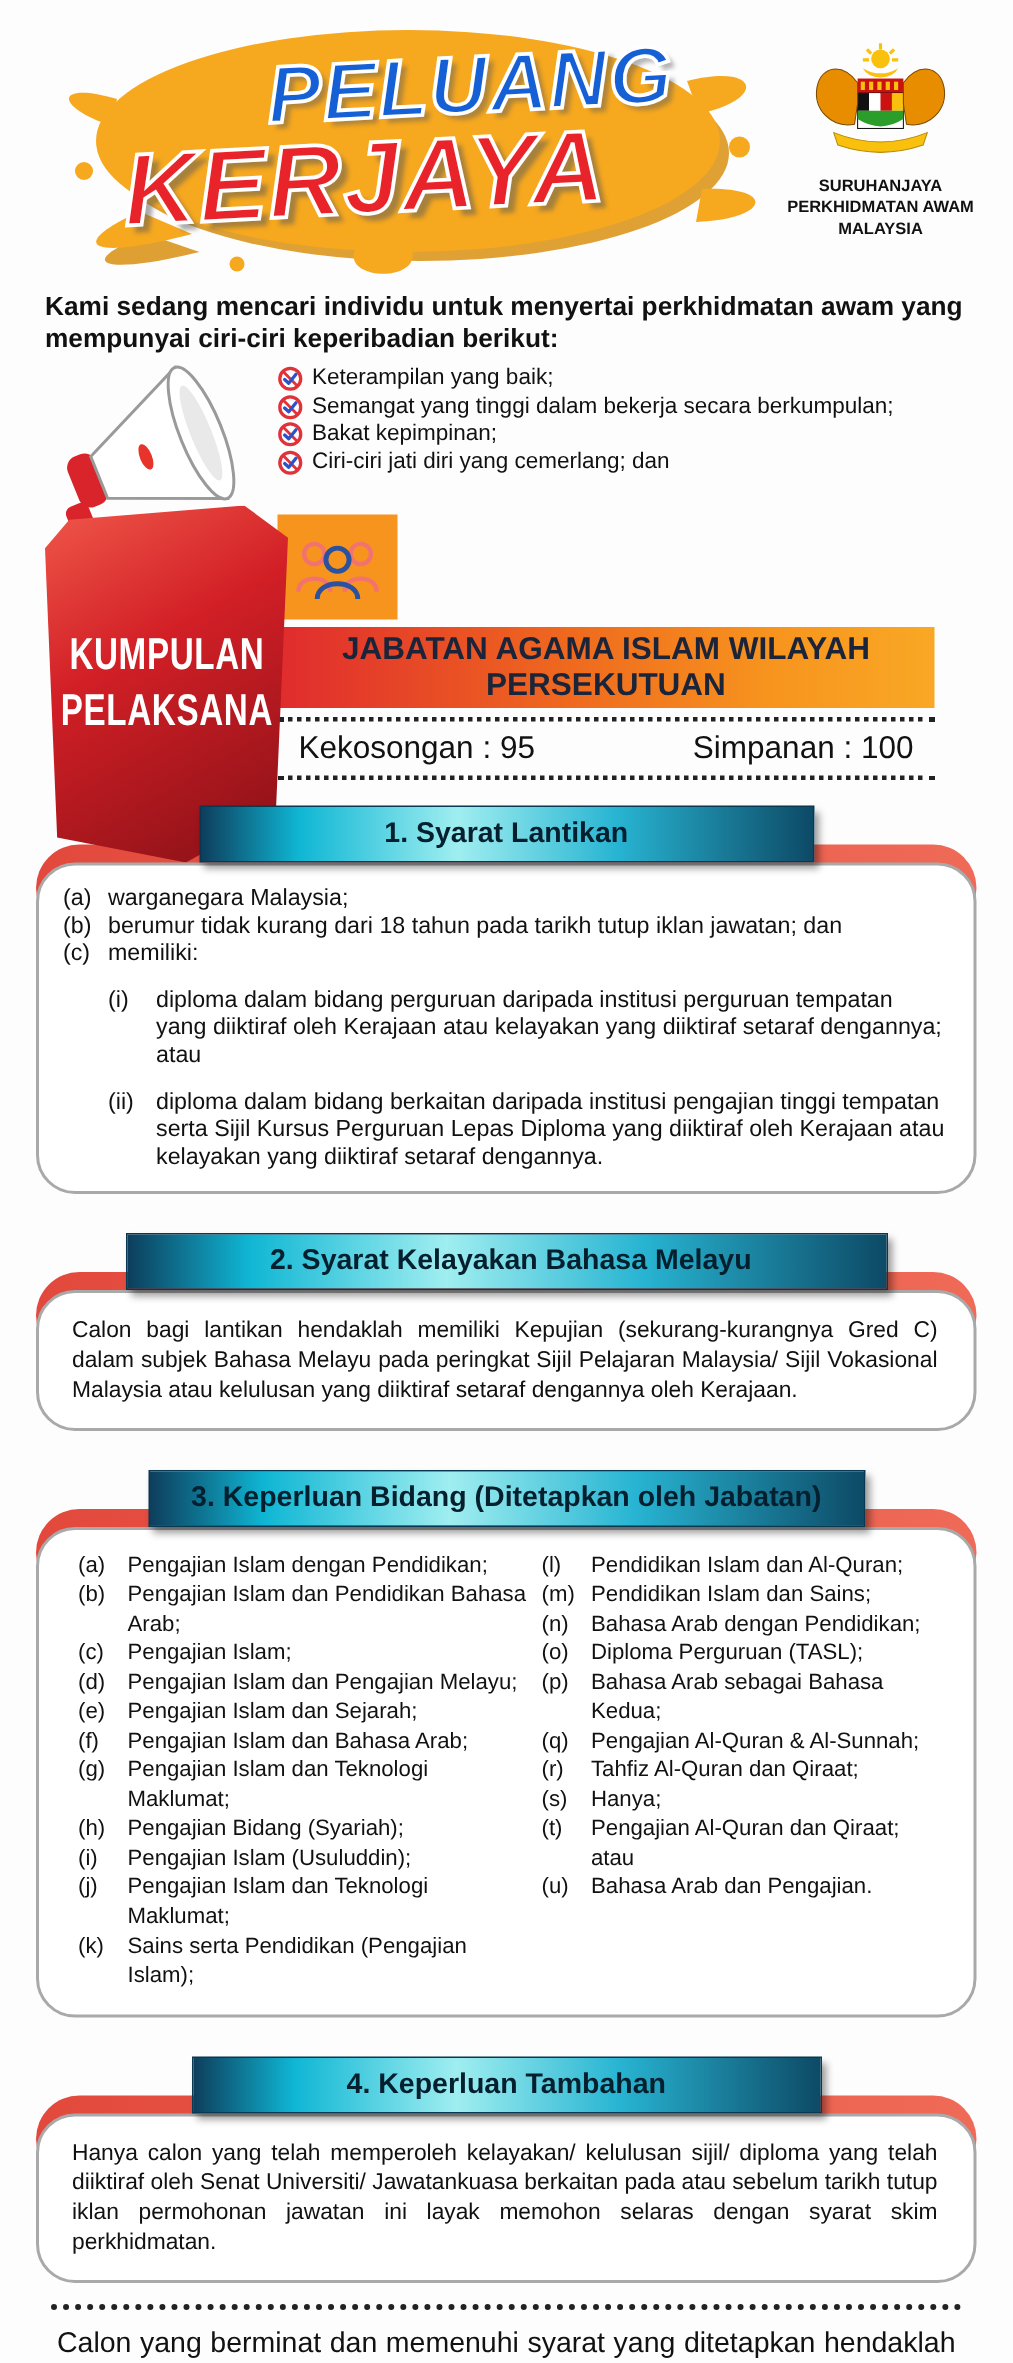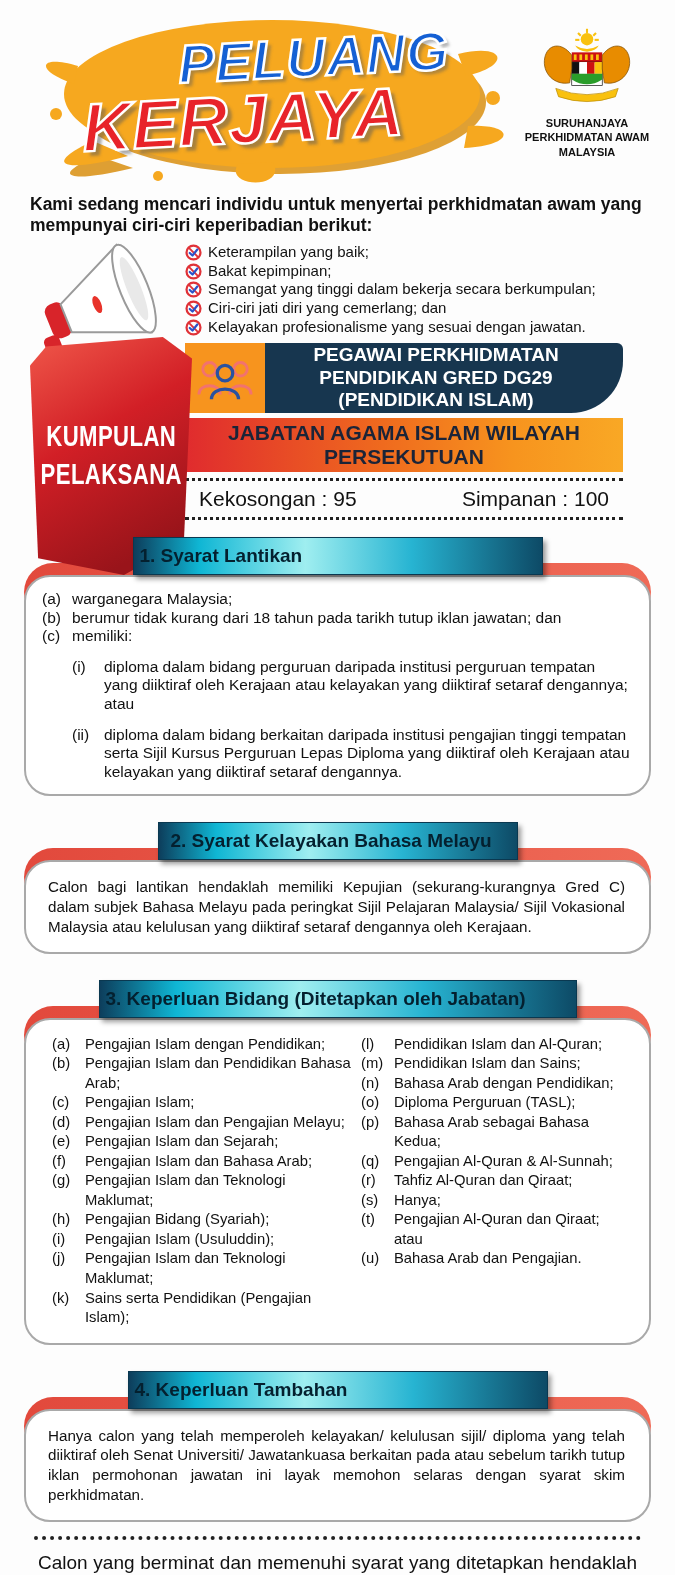--- a/index.html
+++ b/index.html
@@ -56,24 +56,24 @@
   .dept-banner span { color: #1b2438; font-weight: bold; font-size: 21px; line-height: 1.15; text-align: center; }
   .kek-row { margin-top: 6px; border-top: 3px dotted #222; border-bottom: 3px dotted #222;
     padding: 6px 14px; display: flex; justify-content: space-between; }
   .kek-row span { font-size: 21px; font-weight: normal; }
 
   
   .sec { margin: 26px 24px 0; }
   .sec-banner {
     position: relative; z-index: 6; margin: 12px auto -16px;
     background: linear-gradient(90deg, #0d3e5c 0%, #0fb6d4 16%, #9feef0 42%, #27b4d2 68%, #0d4a66 100%);
-    border: 1px solid #0a3850; font-weight: bold; font-size: 19px;
+    border: 1px solid #0a3850; text-align: center; font-weight: bold; font-size: 19px;
     color: #04202f; padding: 7px 6px; box-shadow: 3px 4px 5px rgba(0,0,0,.4);
   }
-  .w410 { width: 410px; } .w440 { width: 360px; padding-left: 12px; } .w475 { width: 478px; } .w420 { width: 420px; }
+  .w410 { width: 410px; } .w440 { width: 508px; padding-left: 12px; } .w475 { width: 478px; } .w420 { width: 420px; }
   .sec-bodywrap { position: relative; padding-top: 16px; }
   .red-cap { position: absolute; top: 4px; left: 0; right: 0; height: 58px;
     background: linear-gradient(90deg, #e2493c, #ef6a57); border-radius: 30px; }
   .card { position: relative; z-index: 2; background: #fff; border: 2px solid #a9a9a9;
     border-radius: 26px; padding: 13px 18px 13px 16px; }
   .req-row { display: flex; font-size: 15.5px; line-height: 1.2; }
   .req-label { width: 30px; flex: none; }
   .subitems { margin: 2px 0 0 30px; }
   .sub-row { display: flex; font-size: 15.5px; line-height: 1.2; margin-top: 12px; }
   .sub-label { width: 32px; flex: none; }
@@ -172,49 +172,41 @@
           </svg>
           <span>Keterampilan yang baik;</span>
         </div>
 
         <div class="trait-row">
           <svg width="17" height="17" viewBox="0 0 20 20">
             <circle cx="10" cy="10" r="8.2" fill="none" stroke="#e03238" stroke-width="2.6"></circle>
             <line x1="4.6" y1="4.6" x2="15.4" y2="15.4" stroke="#e03238" stroke-width="2.2"></line>
             <path d="M5.6 10.6 L8.8 13.5 L14.5 6.5" fill="none" stroke="#2b52c8" stroke-width="2.6" stroke-linecap="round" stroke-linejoin="round"></path>
           </svg>
-          <span>Bakat kepimpinan;</span>
+          <span>Semangat yang tinggi dalam bekerja secara berkumpulan;</span>
         </div>
 
         <div class="trait-row">
           <svg width="17" height="17" viewBox="0 0 20 20">
             <circle cx="10" cy="10" r="8.2" fill="none" stroke="#e03238" stroke-width="2.6"></circle>
             <line x1="4.6" y1="4.6" x2="15.4" y2="15.4" stroke="#e03238" stroke-width="2.2"></line>
             <path d="M5.6 10.6 L8.8 13.5 L14.5 6.5" fill="none" stroke="#2b52c8" stroke-width="2.6" stroke-linecap="round" stroke-linejoin="round"></path>
           </svg>
-          <span>Semangat yang tinggi dalam bekerja secara berkumpulan;</span>
+          <span>Bakat kepimpinan;</span>
         </div>
 
         <div class="trait-row">
           <svg width="17" height="17" viewBox="0 0 20 20">
             <circle cx="10" cy="10" r="8.2" fill="none" stroke="#e03238" stroke-width="2.6"></circle>
             <line x1="4.6" y1="4.6" x2="15.4" y2="15.4" stroke="#e03238" stroke-width="2.2"></line>
             <path d="M5.6 10.6 L8.8 13.5 L14.5 6.5" fill="none" stroke="#2b52c8" stroke-width="2.6" stroke-linecap="round" stroke-linejoin="round"></path>
           </svg>
           <span>Ciri-ciri jati diri yang cemerlang; dan</span>
         </div>
 
-        <div class="trait-row">
-          <svg width="17" height="17" viewBox="0 0 20 20">
-            <circle cx="10" cy="10" r="8.2" fill="none" stroke="#e03238" stroke-width="2.6"></circle>
-            <line x1="4.6" y1="4.6" x2="15.4" y2="15.4" stroke="#e03238" stroke-width="2.2"></line>
-            <path d="M5.6 10.6 L8.8 13.5 L14.5 6.5" fill="none" stroke="#2b52c8" stroke-width="2.6" stroke-linecap="round" stroke-linejoin="round"></path>
-          </svg>
-          <span>Kelayakan profesionalisme yang sesuai dengan jawatan.</span>
-        </div>
       </div>
   </div>
 
   <div class="job">
     <div class="ribbon">
       <div class="ribbon-text">
         <span>KUMPULAN</span><br>
         <span>PELAKSANA</span>
       </div>
     </div>
@@ -227,23 +219,20 @@
                 <path d="M3 42 C3 30 25 30 25 42"></path>
               <circle cx="46" cy="16" r="7"></circle>
                 <path d="M35 42 C35 30 57 30 57 42"></path>
             </g>
             <g fill="none" stroke="#2a52a0" stroke-width="3.4">
               <circle cx="30" cy="20" r="8"></circle>
                 <path d="M16 47 C16 33 44 33 44 47"></path>
             </g>
           </svg>
         </div>
-        <div class="navy-banner">
-          <span>PEGAWAI PERKHIDMATAN PENDIDIKAN GRED DG29 (PENDIDIKAN ISLAM)</span>
-        </div>
       </div>
       <div class="dept-banner">
         <span>JABATAN AGAMA ISLAM WILAYAH PERSEKUTUAN</span>
       </div>
       <div class="kek-row">
         <span>Kekosongan : 95</span>
         <span>Simpanan : 100</span>
       </div>
     </div>
   </div>

